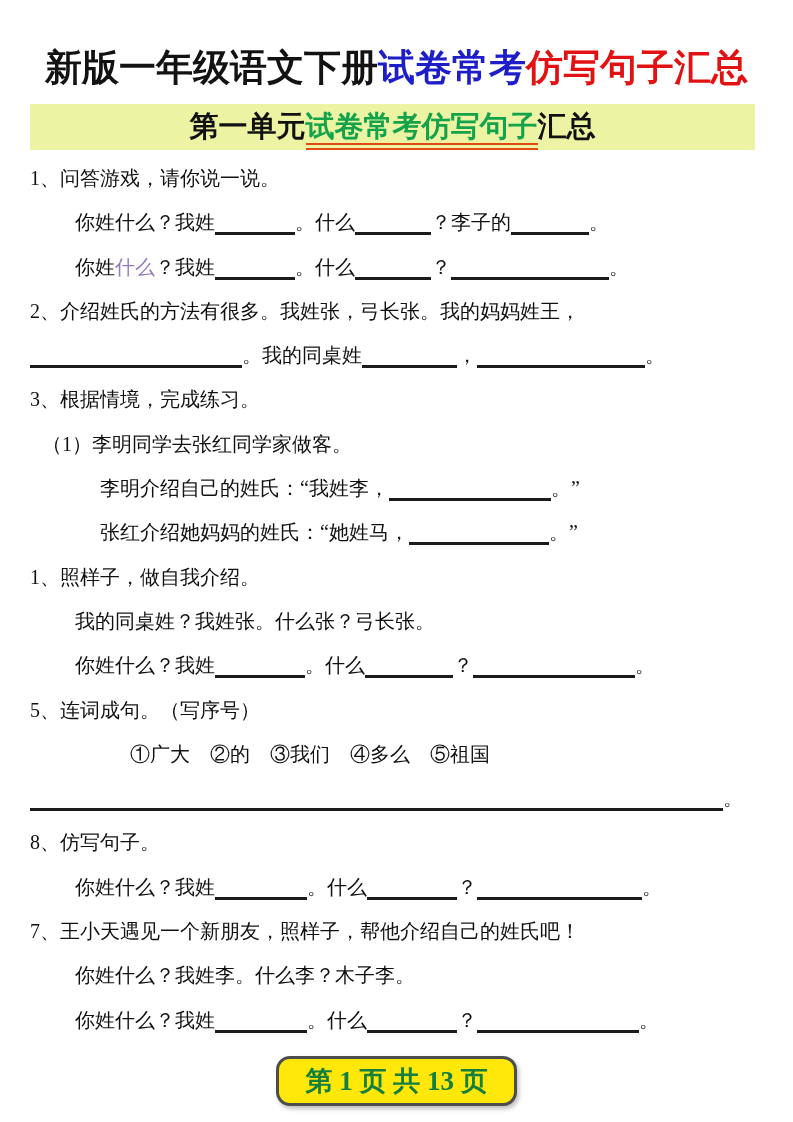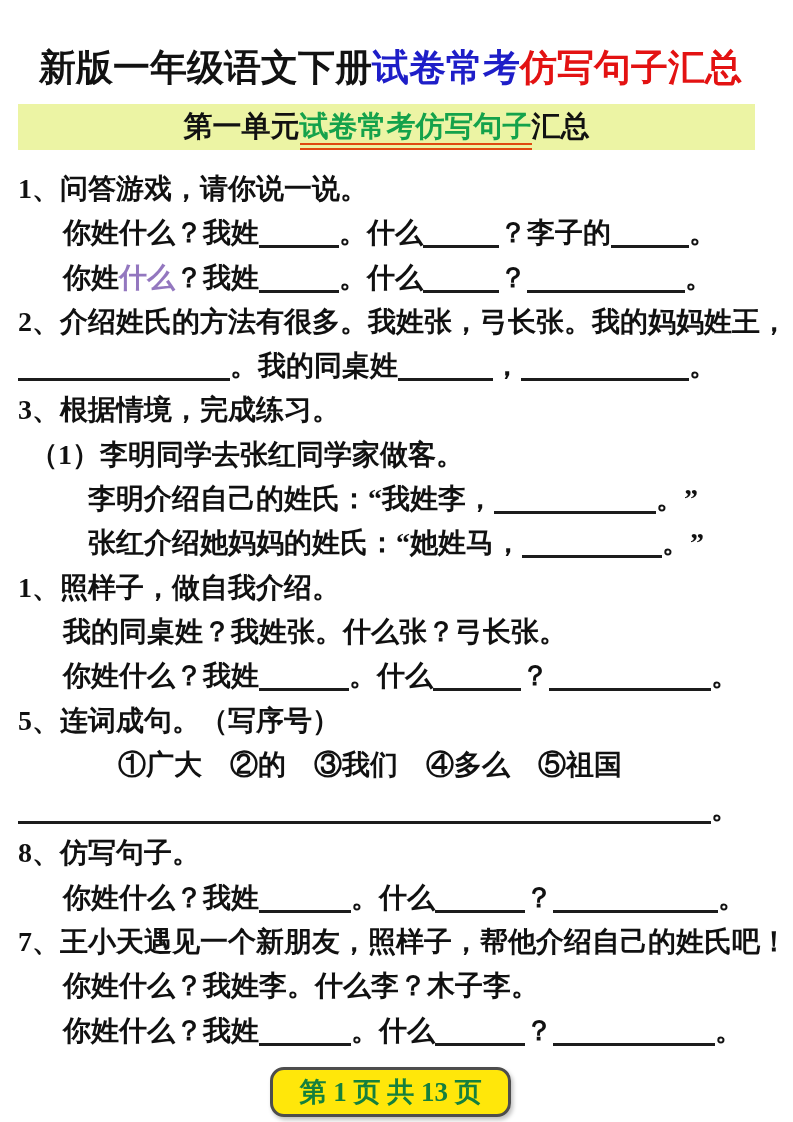--- a/index.html
+++ b/index.html
@@ -3,21 +3,21 @@
 <meta charset="utf-8">
 <style>
   html, body { margin: 0; padding: 0; background: #ffffff; }
   .page {
     position: relative;
     width: 793px;
     height: 1122px;
     margin: 0 auto;
     background: #ffffff;
     box-sizing: border-box;
-    padding: 42px 30px 0 18px;
+    padding: 42px 30px 0 30px;
     font-family: "Liberation Serif", "DejaVu Serif", serif;
     color: #111;
     overflow: hidden;
     border-radius: 21px;
   }
   .main-title {
     margin: 0;
     text-align: center;
     font-size: 37px;
     line-height: 52px;
@@ -39,23 +39,23 @@
     padding: 6px 0 8px 0;
     white-space: nowrap;
   }
   .section-band .hl {
     color: var(--header-green, #14a24b);
     border-bottom: 7px double var(--header-underline, #e04a10);
     padding-bottom: 1px;
   }
 
   .content {
-    margin-top: 17px;
-    font-size: 28px;
-    font-weight: 700;
+    margin-top: 6px;
+    font-size: 20px;
+    font-weight: 400;
   }
   .line {
     height: 44.3px;
     line-height: 44.3px;
     white-space: nowrap;
   }
   .indent-1   { padding-left: 45px; }
   .indent-2   { padding-left: 70px; }
   .indent-sub { padding-left: 12px; }
   .indent-opt { padding-left: 100px; }

